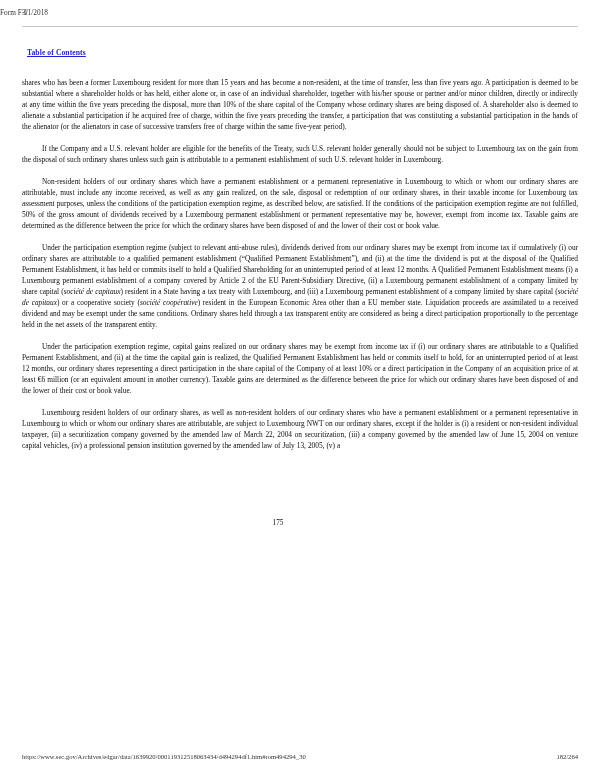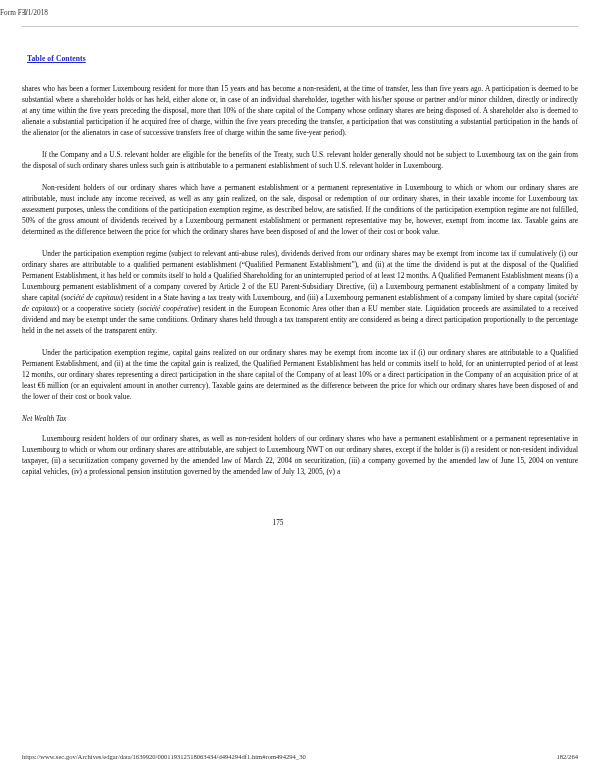--- a/index.html
+++ b/index.html
@@ -70,21 +70,21 @@
   }
 
   
   .toc-link {
     display: inline-block;
     font-family: "Liberation Serif", "DejaVu Serif", serif;
     font-size: 7.6px;
     font-weight: bold;
     color: #2222cc;
     text-decoration: underline;
-    margin: 16px 0 0 5px;
+    margin: 10px 0 0 5px;
     cursor: pointer;
     letter-spacing: 0.1px;
   }
 
   
   .para {
     font-size: 7.35px;
     line-height: 11.1px;
     text-align: justify;
     text-indent: 20px;
@@ -164,21 +164,20 @@
     <p class="para no-indent spacer-top">shares who has been a former Luxembourg resident for more than 15 years and has become a non-resident, at the time of transfer, less than five years ago. A participation is deemed to be substantial where a shareholder holds or has held, either alone or, in case of an individual shareholder, together with his/her spouse or partner and/or minor children, directly or indirectly at any time within the five years preceding the disposal, more than 10% of the share capital of the Company whose ordinary shares are being disposed of. A shareholder also is deemed to alienate a substantial participation if he acquired free of charge, within the five years preceding the transfer, a participation that was constituting a substantial participation in the hands of the alienator (or the alienators in case of successive transfers free of charge within the same five-year period).</p>
 
     <p class="para">If the Company and a U.S. relevant holder are eligible for the benefits of the Treaty, such U.S. relevant holder generally should not be subject to Luxembourg tax on the gain from the disposal of such ordinary shares unless such gain is attributable to a permanent establishment of such U.S. relevant holder in Luxembourg.</p>
 
     <p class="para">Non-resident holders of our ordinary shares which have a permanent establishment or a permanent representative in Luxembourg to which or whom our ordinary shares are attributable, must include any income received, as well as any gain realized, on the sale, disposal or redemption of our ordinary shares, in their taxable income for Luxembourg tax assessment purposes, unless the conditions of the participation exemption regime, as described below, are satisfied. If the conditions of the participation exemption regime are not fulfilled, 50% of the gross amount of dividends received by a Luxembourg permanent establishment or permanent representative may be, however, exempt from income tax. Taxable gains are determined as the difference between the price for which the ordinary shares have been disposed of and the lower of their cost or book value.</p>
 
     <p class="para">Under the participation exemption regime (subject to relevant anti-abuse rules), dividends derived from our ordinary shares may be exempt from income tax if cumulatively (i) our ordinary shares are attributable to a qualified permanent establishment (“Qualified Permanent Establishment”), and (ii) at the time the dividend is put at the disposal of the Qualified Permanent Establishment, it has held or commits itself to hold a Qualified Shareholding for an uninterrupted period of at least 12 months. A Qualified Permanent Establishment means (i) a Luxembourg permanent establishment of a company covered by Article 2 of the EU Parent-Subsidiary Directive, (ii) a Luxembourg permanent establishment of a company limited by share capital (<i>société de capitaux</i>) resident in a State having a tax treaty with Luxembourg, and (iii) a Luxembourg permanent establishment of a company limited by share capital (<i>société de capitaux</i>) or a cooperative society (<i>société coopérative</i>) resident in the European Economic Area other than a EU member state. Liquidation proceeds are assimilated to a received dividend and may be exempt under the same conditions. Ordinary shares held through a tax transparent entity are considered as being a direct participation proportionally to the percentage held in the net assets of the transparent entity.</p>
 
     <p class="para">Under the participation exemption regime, capital gains realized on our ordinary shares may be exempt from income tax if (i) our ordinary shares are attributable to a Qualified Permanent Establishment, and (ii) at the time the capital gain is realized, the Qualified Permanent Establishment has held or commits itself to hold, for an uninterrupted period of at least 12 months, our ordinary shares representing a direct participation in the share capital of the Company of at least 10% or a direct participation in the Company of an acquisition price of at least €6 million (or an equivalent amount in another currency). Taxable gains are determined as the difference between the price for which our ordinary shares have been disposed of and the lower of their cost or book value.</p>
 
-    <p class="section-head">Net Wealth Tax</p>
 
     <p class="para">Luxembourg resident holders of our ordinary shares, as well as non-resident holders of our ordinary shares who have a permanent establishment or a permanent representative in Luxembourg to which or whom our ordinary shares are attributable, are subject to Luxembourg NWT on our ordinary shares, except if the holder is (i) a resident or non-resident individual taxpayer, (ii) a securitization company governed by the amended law of March 22, 2004 on securitization, (iii) a company governed by the amended law of June 15, 2004 on venture capital vehicles, (iv) a professional pension institution governed by the amended law of July 13, 2005, (v) a</p>
 
   </div>
 
   <div class="page-number">175</div>
 </div>
 
 <div class="print-footer">
   <span class="ftr-url">https://www.sec.gov/Archives/edgar/data/1639920/000119312518063434/d494294df1.htm#rom494294_30</span>

